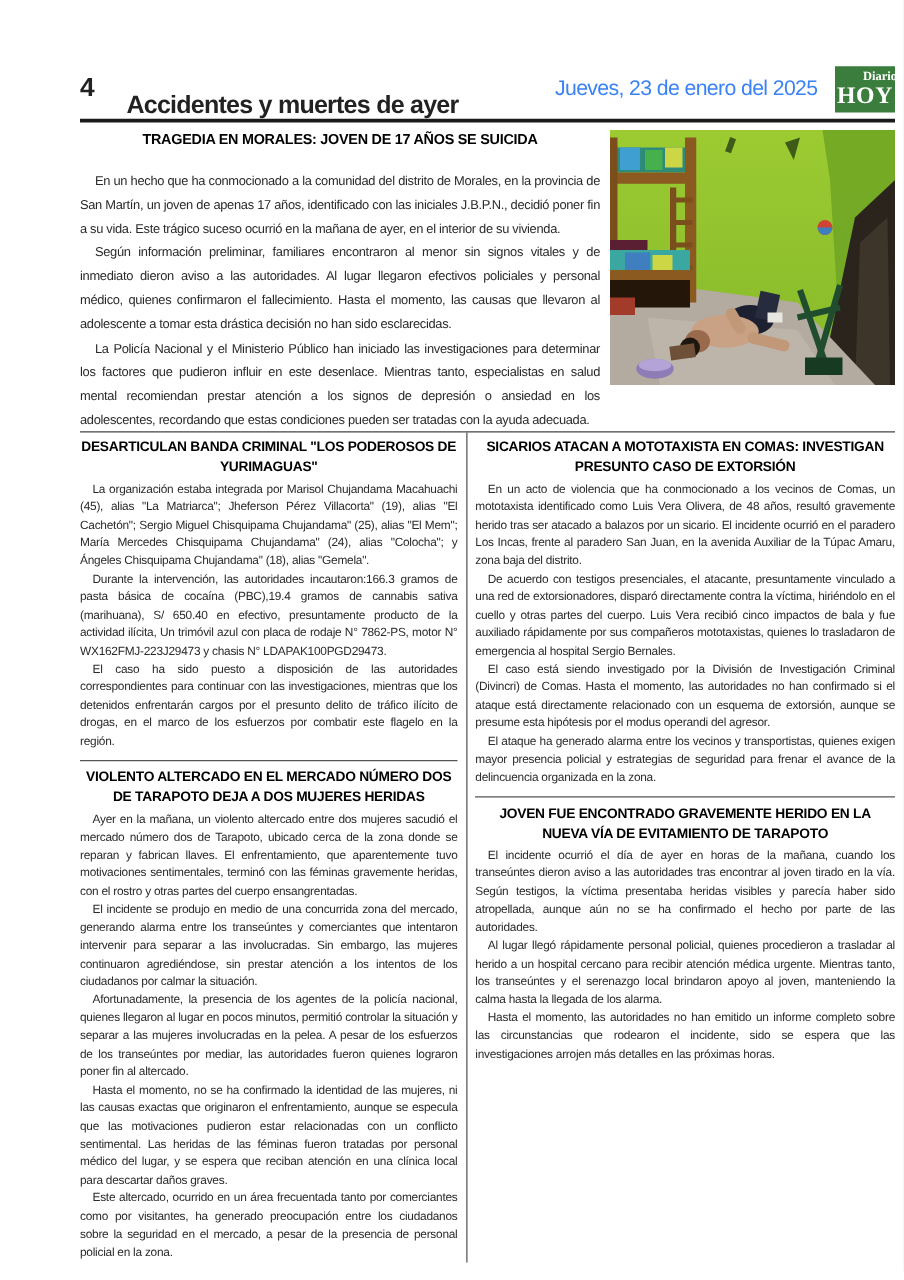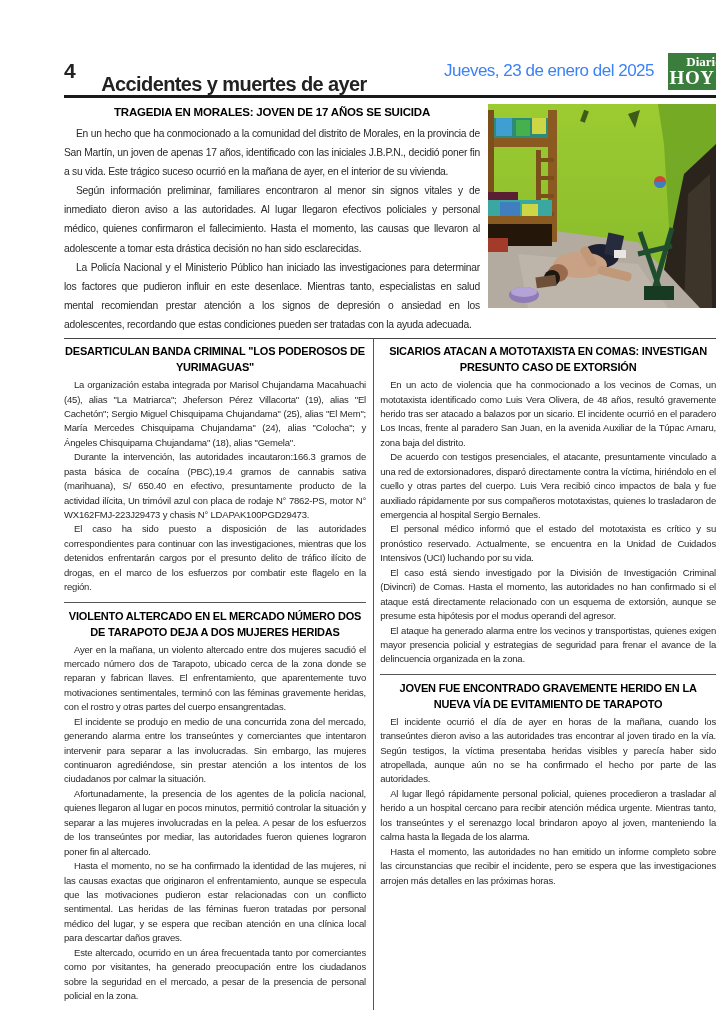--- a/index.html
+++ b/index.html
@@ -17,30 +17,30 @@
   }
   
   .masthead { display:flex; align-items:center; height:42px; }
   .page-num { font-size:21px; font-weight:bold; letter-spacing:-0.5px; margin-right:26px; }
   .section-title { font-size:20px; font-weight:bold; letter-spacing:-0.6px;margin-top:26px; }
   .masthead-right { margin-left:auto; display:flex; align-items:center; gap:14px; }
   .date { font-size:17px; letter-spacing:-0.5px; color:#3b82f6; }
   .logo { width:48px; height:37px; background:var(--logo-green,#3b7d3c); color:#fff;
           display:flex; flex-direction:column; align-items:center; justify-content:center;
           font-family:"Liberation Serif", serif; }
-  .logo .logo-top { font-size:13px; font-weight:bold; line-height:1;padding-left:24px; }
+  .logo .logo-top { font-size:10px; font-weight:bold; line-height:1;padding-left:24px; }
   .logo .logo-main { font-size:19px; font-weight:bold; line-height:1; letter-spacing:0.5px; }
   .header-rule { height:3px; background:#1a1a1a; margin-top:3px; }
   
   .lead-row { display:flex; gap:8px; margin-top:6px; min-height:206px; }
   .lead-article { flex:1 1 auto; }
   .photo-box { flex:0 0 228px; }
   .photo-box svg { display:block; }
   h2.headline { font-size:11.5px; font-weight:bold; text-align:center;
-                line-height:1.45; letter-spacing:-0.2px; color:#000; margin-bottom:3px; }
+                line-height:1.45; letter-spacing:-0.2px; color:#000; margin-bottom:15px; }
   .lead-article p { font-size:10.3px; line-height:1.86; text-align:justify;
                     text-indent:12px; letter-spacing:-0.25px; color:#2a2a2a; }
   .thin-rule { height:1px; background:#444; margin-top:4px; }
   
   .columns { display:flex; margin-top:0; flex:1 1 auto; }
   .col { flex:1 1 0; padding-top:5px; }
   .col.left  { flex:0 0 302px; }
   .col.right { flex:1 1 auto; }
   .col-divider { width:1px; background:#555; margin:0 7px; }
   .col h2.headline { font-size:11px; margin-bottom:2px; }
@@ -165,27 +165,26 @@
       </div>
     </div>
 
     <div class="col-divider"></div>
 
     <div class="col right">
       <div>
         <h2 class="headline">SICARIOS ATACAN A MOTOTAXISTA EN COMAS: INVESTIGAN PRESUNTO CASO DE EXTORSIÓN</h2>
         <p>En un acto de violencia que ha conmocionado a los vecinos de Comas, un mototaxista identificado como Luis Vera Olivera, de 48 años, resultó gravemente herido tras ser atacado a balazos por un sicario. El incidente ocurrió en el paradero Los Incas, frente al paradero San Juan, en la avenida Auxiliar de la Túpac Amaru, zona baja del distrito.</p>
         <p>De acuerdo con testigos presenciales, el atacante, presuntamente vinculado a una red de extorsionadores, disparó directamente contra la víctima, hiriéndolo en el cuello y otras partes del cuerpo. Luis Vera recibió cinco impactos de bala y fue auxiliado rápidamente por sus compañeros mototaxistas, quienes lo trasladaron de emergencia al hospital Sergio Bernales.</p>
-        <p>El personal médico informó que el estado del mototaxista es crítico y su pronóstico reservado. Actualmente, se encuentra en la Unidad de Cuidados Intensivos (UCI) luchando por su vida.</p>
         <p>El caso está siendo investigado por la División de Investigación Criminal (Divincri) de Comas. Hasta el momento, las autoridades no han confirmado si el ataque está directamente relacionado con un esquema de extorsión, aunque se presume esta hipótesis por el modus operandi del agresor.</p>
         <p>El ataque ha generado alarma entre los vecinos y transportistas, quienes exigen mayor presencia policial y estrategias de seguridad para frenar el avance de la delincuencia organizada en la zona.</p>
       </div>
       <div class="article-divider"></div>
       <div>
         <h2 class="headline">JOVEN FUE ENCONTRADO GRAVEMENTE HERIDO EN LA NUEVA VÍA DE EVITAMIENTO DE TARAPOTO</h2>
         <p>El incidente ocurrió el día de ayer en horas de la mañana, cuando los transeúntes dieron aviso a las autoridades tras encontrar al joven tirado en la vía. Según testigos, la víctima presentaba heridas visibles y parecía haber sido atropellada, aunque aún no se ha confirmado el hecho por parte de las autoridades.</p>
         <p>Al lugar llegó rápidamente personal policial, quienes procedieron a trasladar al herido a un hospital cercano para recibir atención médica urgente. Mientras tanto, los transeúntes y el serenazgo local brindaron apoyo al joven, manteniendo la calma hasta la llegada de los alarma.</p>
-        <p>Hasta el momento, las autoridades no han emitido un informe completo sobre las circunstancias que recibir el incidente, pero se espera que las investigaciones arrojen más detalles en las próximas horas.</p>
+        <p>Hasta el momento, las autoridades no han emitido un informe completo sobre las circunstancias que rodearon el incidente, sido se espera que las investigaciones arrojen más detalles en las próximas horas.</p>
       </div>
     </div>
   </div>
 
 </div>
 
 </body></html>

